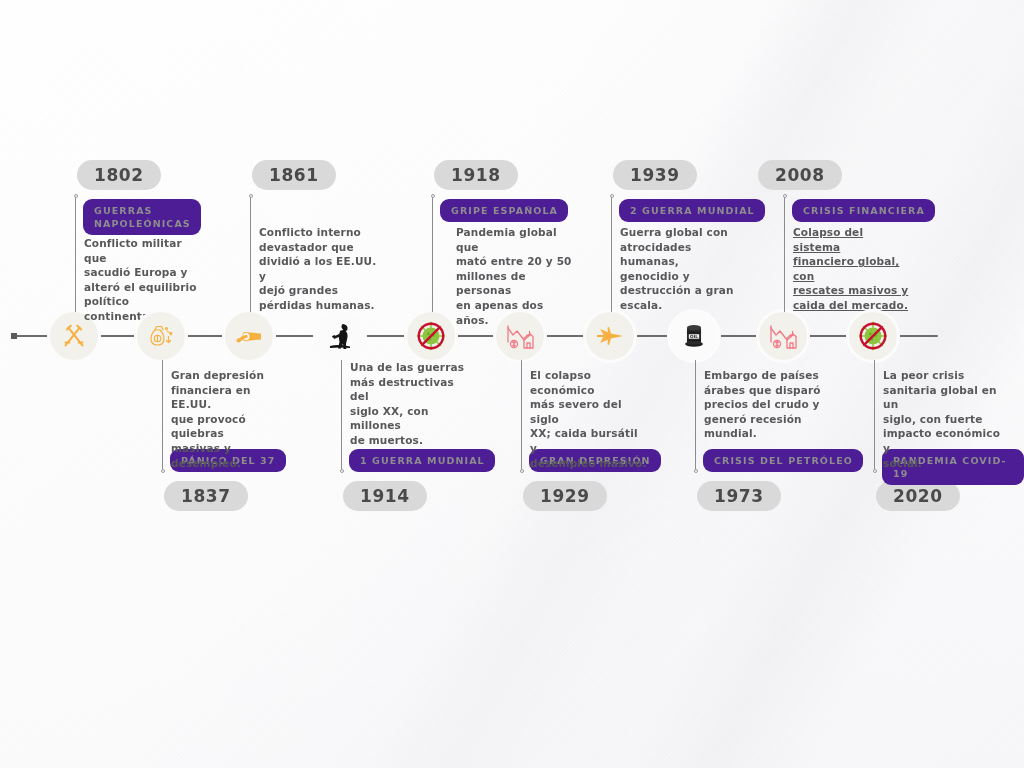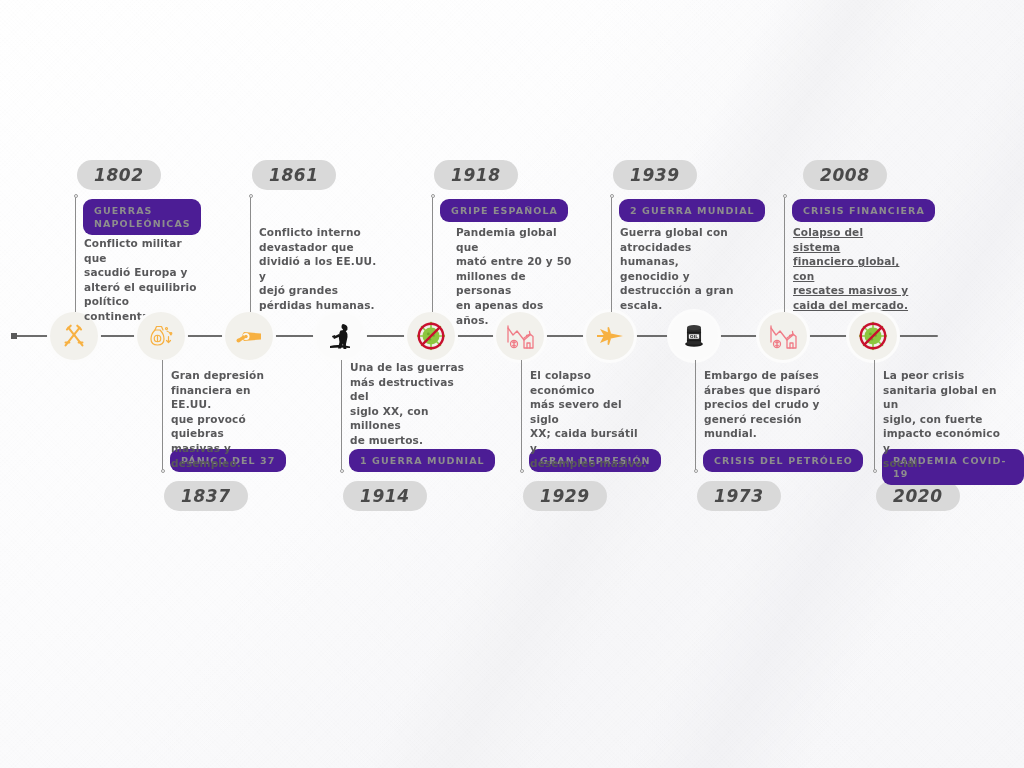--- a/index.html
+++ b/index.html
@@ -108,21 +108,20 @@
     border-radius: 15px;
     background: #d9d9d9;
     color: #4a4a4a;
     font-size: 17px;
     font-weight: bold;
     letter-spacing: 0.6px;
     display: flex;
     align-items: center;
     box-sizing: border-box;
     white-space: nowrap;
-    font-style: italic;
   }
 
   
   .label-pill {
     position: absolute;
     border-radius: 9px;
     background: #4c1d95;
     color: #8d8d8d;
     font-size: 9.5px;
     font-weight: bold;
@@ -370,21 +369,21 @@
       <path d="M40 56 L40 36 L52 28 L58 33 L58 56 Z"></path>
       <path d="M46 56 L46 46 L52 46 L52 56"></path>
       <circle cx="20" cy="48" r="7"></circle>
       <path d="M20 43 v10 M17.5 45 h5 M17.5 51 h5"></path>
     </g>
   </svg>
       </span>
     </div>
     <div class="stem" style="left: 784px; top: 196px; height: 116px;"></div>
     <div class="stem-dot" style="left: 782.5px; top: 194px;"></div>
-    <div class="year-pill" style="left: 803px; top: 160px;">2008</div>
+    <div class="year-pill" style="left: 758px; top: 160px;">2008</div>
     <div class="label-pill" style="left: 792px; top: 199px;">CRISIS FINANCIERA</div>
     <div class="desc" style="left: 793px; width: 118px; top: 225px; text-decoration: underline;">Colapso del sistema
 financiero global, con
 rescates masivos y
 caida del mercado.</div>
     <div class="node pale" style="left: 849px; top: 312px;">
       <span>
         <svg viewBox="0 0 64 64" width="34" height="34" xmlns="http://www.w3.org/2000/svg">
     <g>
       <circle cx="32" cy="32" r="16" fill="#8cc63f"></circle>

